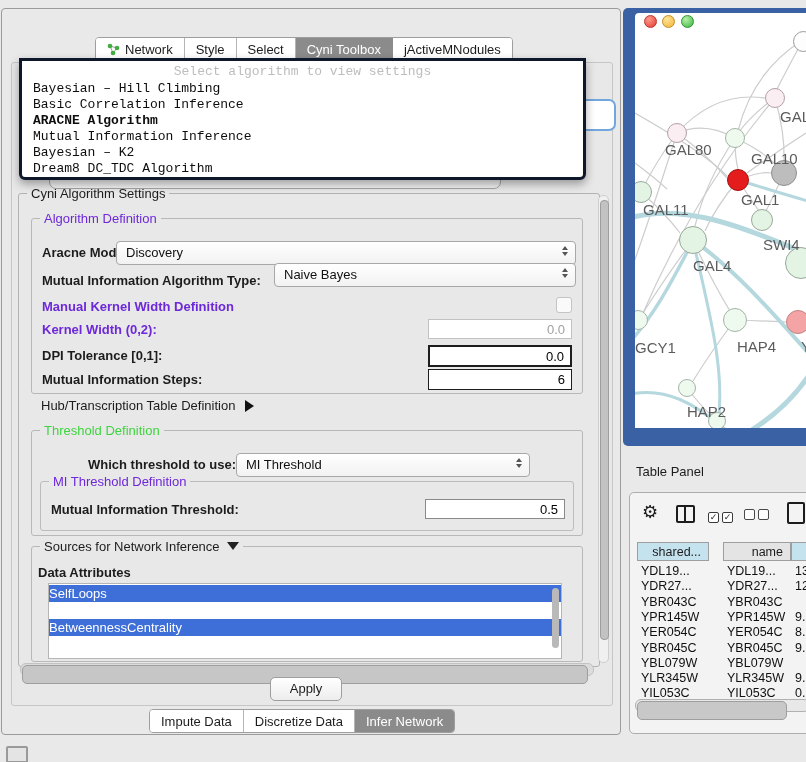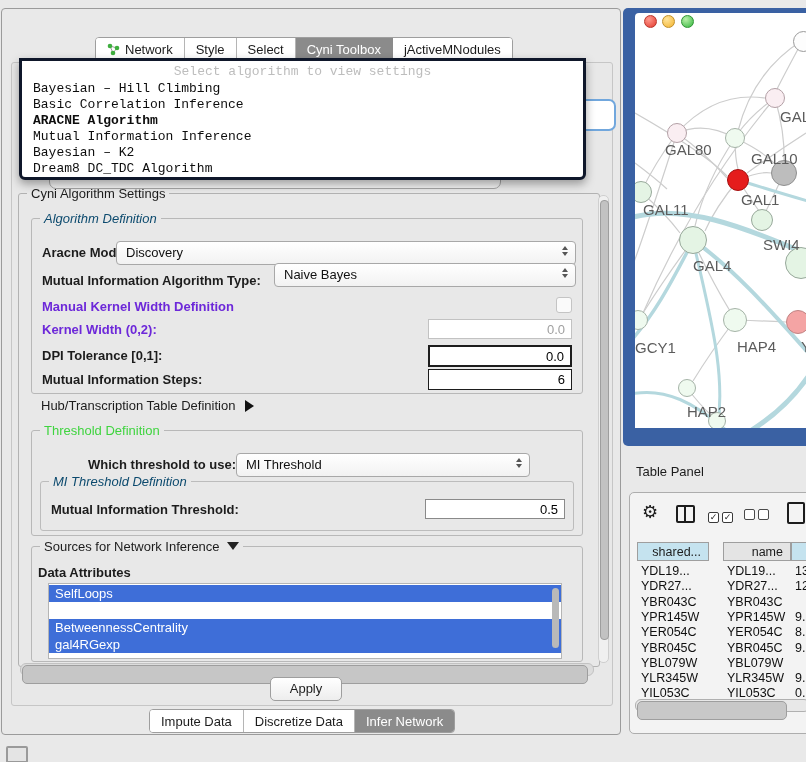--- a/index.html
+++ b/index.html
@@ -26,21 +26,21 @@
   .net-ico{margin-right:5px;}
 
   
   .content-panel{position:absolute;left:9px;top:53px;width:600px;height:642px;
                  background:#e8e8e8;border:1px solid #c6c6c6;border-radius:3px;}
 
   
   .grp{position:absolute;border:1px solid #b2b2b2;border-radius:3px;}
   .grp>.legend{position:absolute;top:-8px;left:8px;background:#e8e8e8;padding:0 4px;
                font-size:13px;white-space:nowrap;}
-  .legend.blue{color:#0c4a6e;font-style:italic;}
+  .legend.blue{color:#6d28d9;}
   .legend.green{color:#3fd43f;}
 
   .lbl{position:absolute;font-size:13px;white-space:nowrap;}
   .b{font-weight:bold;}
   .dis{color:#6d28d9;}
 
   .combo{position:absolute;height:22px;background:linear-gradient(#ffffff,#f2f2f2);
          border:1px solid #a8a8a8;border-radius:4px;}
   .combo .v{position:absolute;left:9px;top:3px;font-size:13px;color:#111;}
   .spin{position:absolute;right:7px;top:4px;display:flex;flex-direction:column;gap:2px;}
@@ -57,21 +57,21 @@
 
   .chk{position:absolute;width:14px;height:14px;border:1px solid #c4c4c4;border-radius:3px;background:#fafafa;}
 
   .tri-r{display:inline-block;width:0;height:0;border-top:6px solid transparent;
          border-bottom:6px solid transparent;border-left:9px solid #111;margin-left:10px;vertical-align:-2px;}
   .tri-d{display:inline-block;width:0;height:0;border-left:6px solid transparent;
          border-right:6px solid transparent;border-top:8px solid #222;margin-left:7px;vertical-align:1px;}
 
   .listbox{position:absolute;background:#fff;border:1px solid #b5b5b5;overflow:hidden;}
   .listbox .li{position:absolute;left:0;right:0;height:17px;background:#3e6ed8;color:#fff;
-               font-size:13px;padding-left:6px;line-height:17px;}
+               font-size:13px;line-height:17px;}
   .list-thumb{position:absolute;right:2px;top:4px;width:7px;height:60px;background:#b9b9b9;border-radius:4px;}
 
   .hscroll{position:absolute;height:11px;background:#dcdcdc;border:1px solid #c2c2c2;border-radius:6px;}
   .hscroll .th{position:absolute;left:1px;top:1px;bottom:1px;background:#c6c6c6;border-radius:5px;}
   .vscroll{position:absolute;width:9px;background:#f0f0f0;border:1px solid #cfcfcf;border-radius:5px;}
   .vscroll .th{position:absolute;left:1px;right:1px;background:#c2c2c2;border-radius:4px;}
 
   .apply{position:absolute;left:258px;top:614px;width:70px;height:22px;
          background:linear-gradient(#ffffff,#ededed);border:1px solid #9e9e9e;border-radius:5px;
          font-size:13px;text-align:center;line-height:21px;}
@@ -220,21 +220,20 @@
         </div>
 
         <div class="grp" style="left:12px;top:352px;width:550px;height:114px;border-color:#b8b8b8;">
           <span class="legend"><span>Sources for Network Inference</span><span class="tri-d"></span></span>
 
           <span class="lbl b" style="left:6px;top:18px;">Data Attributes</span>
 
           <div class="listbox" style="left:16px;top:36px;width:512px;height:74px;">
             <div class="li" style="top:1px;">SelfLoops</div>
             <div class="li" style="top:35px;">BetweennessCentrality</div>
-            <div class="li" style="top:52px;">gal4RGexp</div>
             <div class="list-thumb"></div>
           </div>
         </div>
       </div>
 
       <div class="vscroll" style="left:586px;top:132px;height:466px;">
         <div class="th" style="top:4px;height:440px;"></div>
       </div>
 
       <div class="hscroll" style="left:8px;top:600px;width:572px;">

